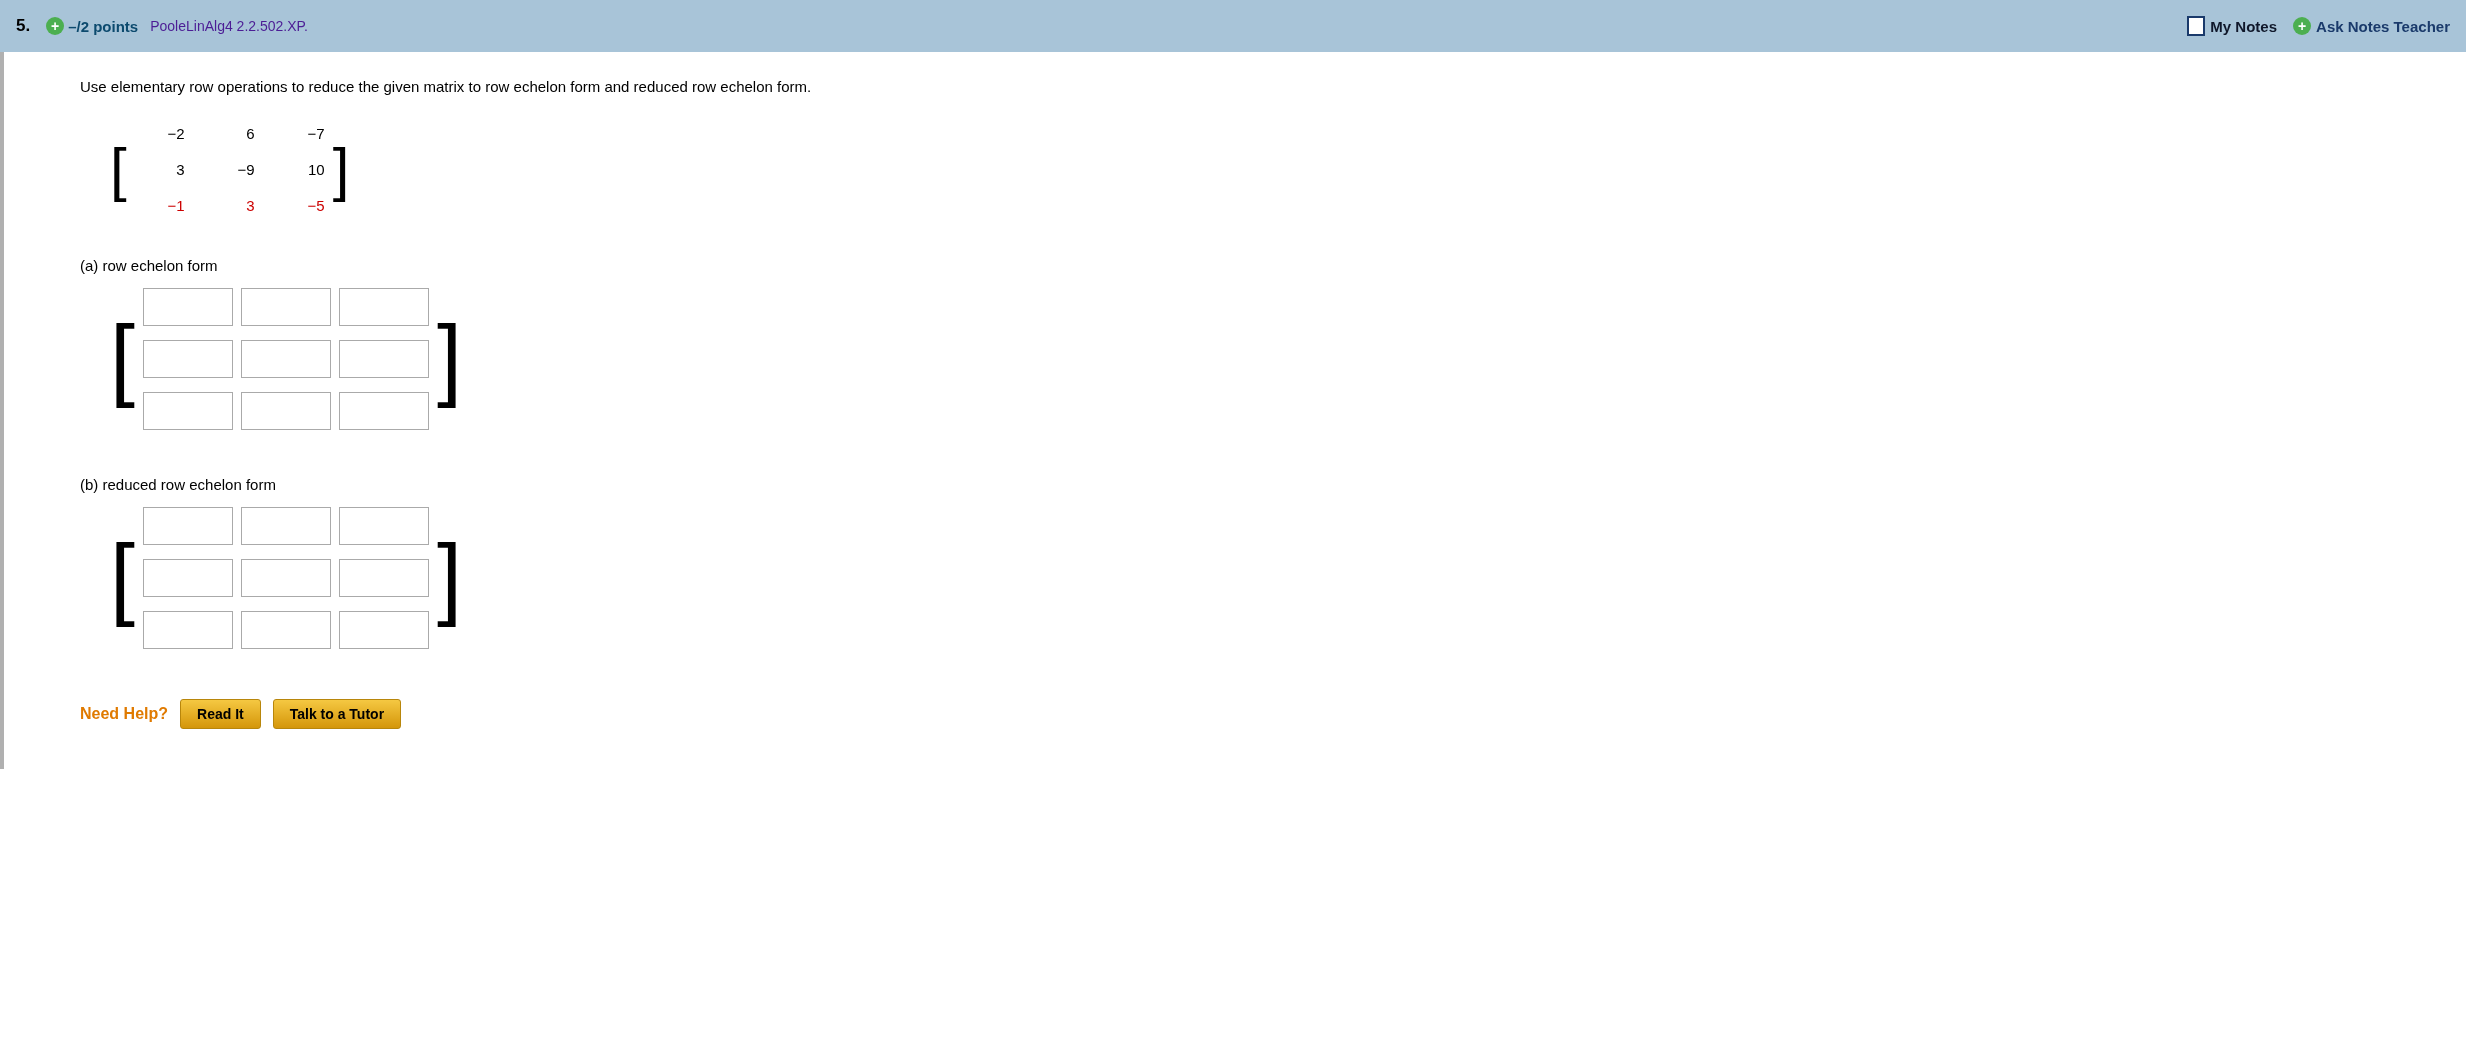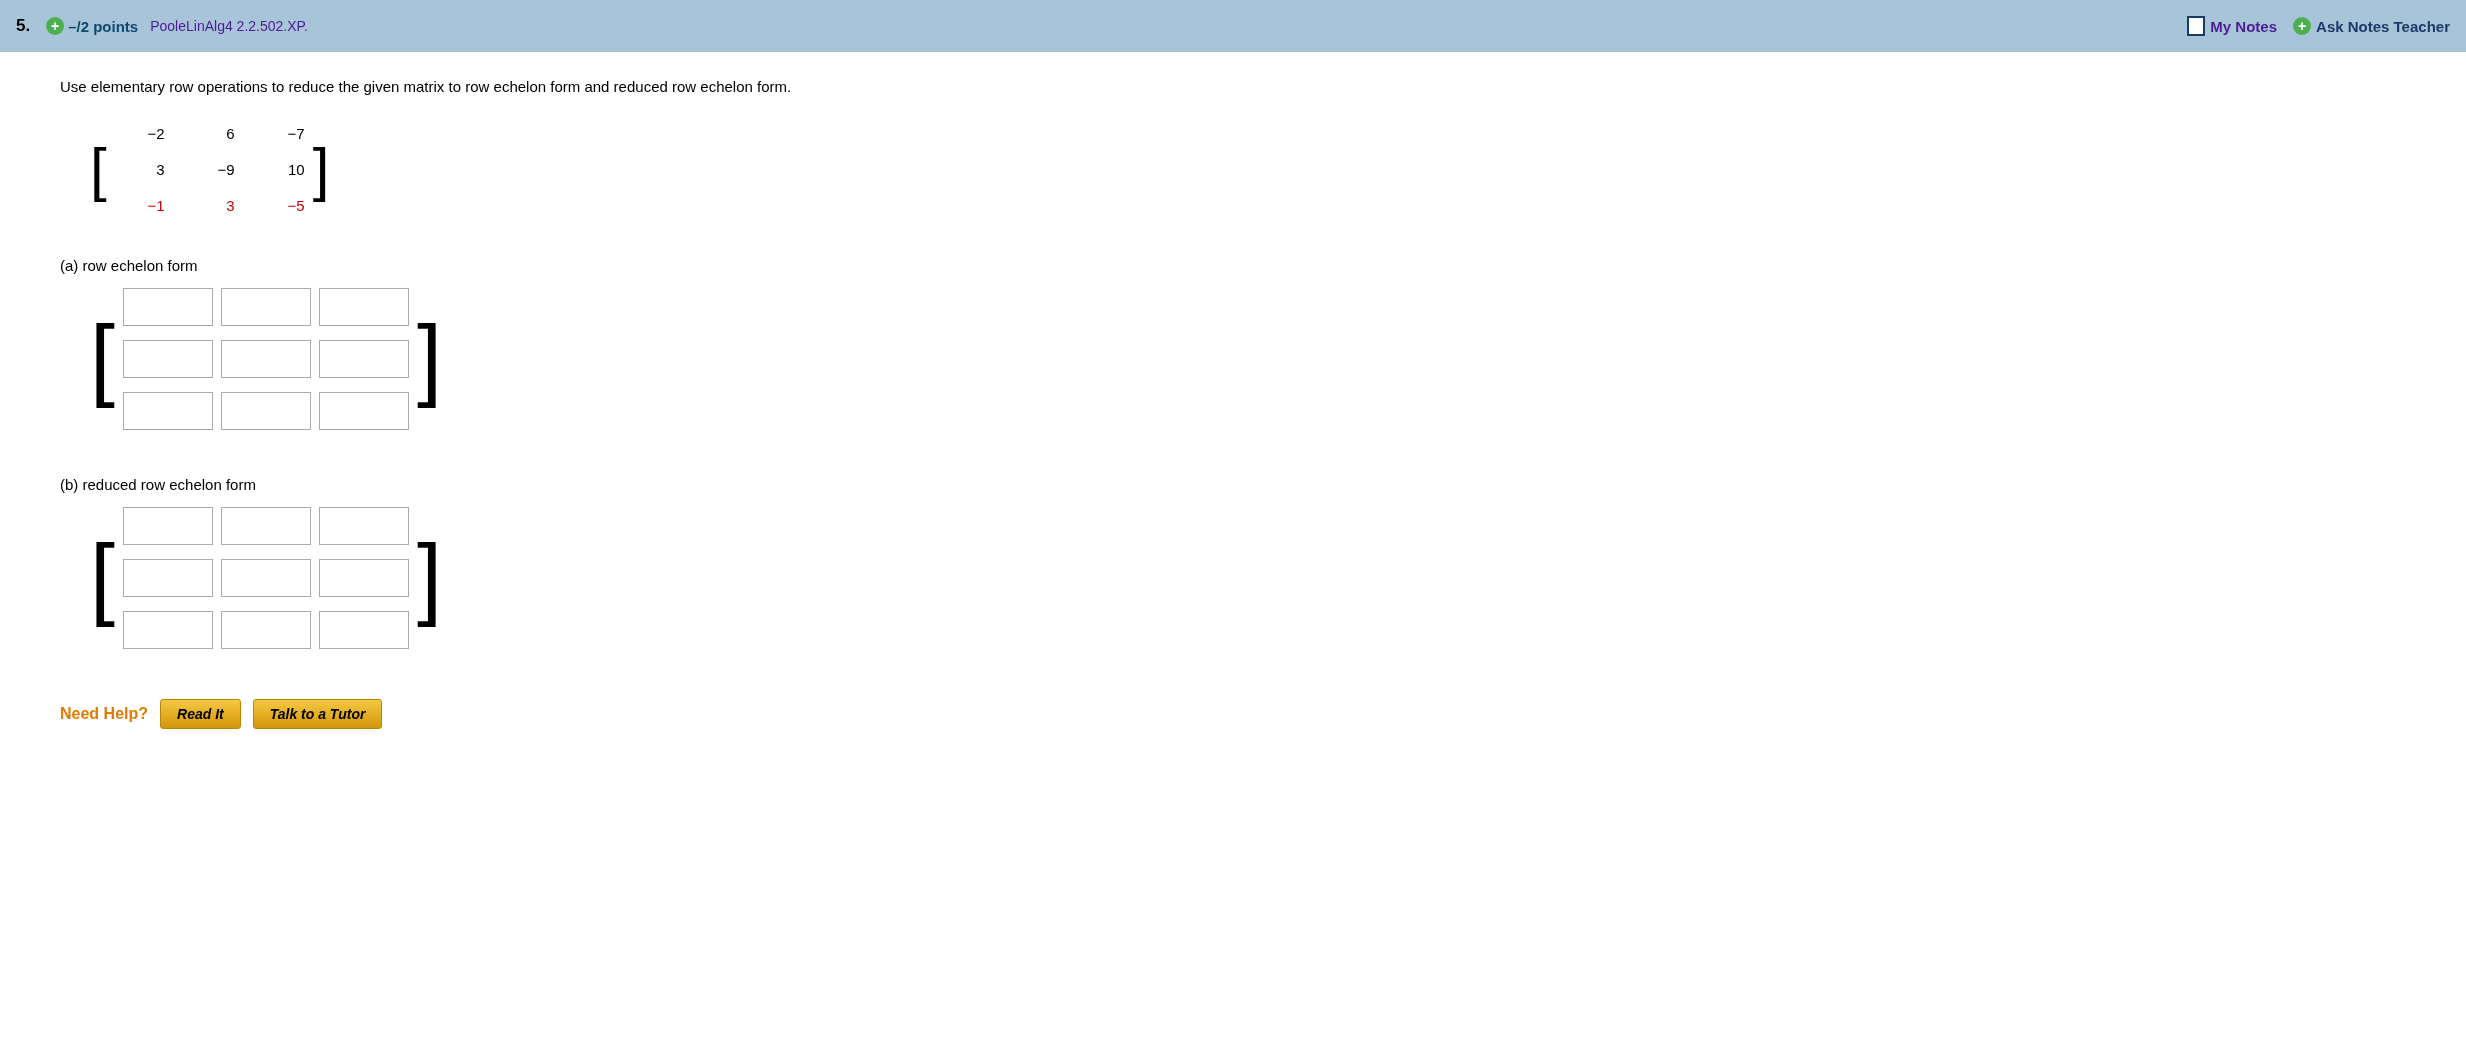--- a/index.html
+++ b/index.html
@@ -66,21 +66,21 @@
       margin-left: auto;
       display: flex;
       align-items: center;
       gap: 16px;
     }
 
     .my-notes-link {
       display: flex;
       align-items: center;
       gap: 5px;
-      color: #4c1d95;
+      color: #0f172a;
       font-weight: bold;
       font-size: 15px;
       text-decoration: none;
       cursor: pointer;
     }
 
     .note-icon {
       width: 18px;
       height: 20px;
       border: 2px solid #1a3a6b;
@@ -213,21 +213,20 @@
 
     .help-button {
       background: linear-gradient(to bottom, #f5c842, #d4960a);
       border: 1px solid #b8860b;
       color: #000;
       font-size: 14px;
       font-weight: bold;
       padding: 6px 16px;
       cursor: pointer;
       border-radius: 3px;
-      font-style: italic;
     }
 
     .divider-left {
       width: 4px;
       background: #b0b0b0;
       align-self: stretch;
       margin-right: 16px;
       flex-shrink: 0;
     }
   </style>
@@ -246,21 +245,21 @@
       <span class="note-icon"></span>
       <span>My Notes</span>
     </a>
     <a class="ask-teacher-link">
       <span class="plus-icon-green">+</span>
       <span>Ask Notes Teacher</span>
     </a>
   </div>
 </div>
 
-<div style="display: flex; flex-direction: column;">
+<div style="display: flex;">
   <div class="divider-left"></div>
   <div class="main-content" style="flex:1;">
     
     <div class="problem-statement">Use elementary row operations to reduce the given matrix to row echelon form and reduced row echelon form.</div>
 
     
     <div class="matrix-display">
       <span class="bracket-left">[</span>
       <div class="matrix-grid">
         <span class="matrix-cell">−2</span>

